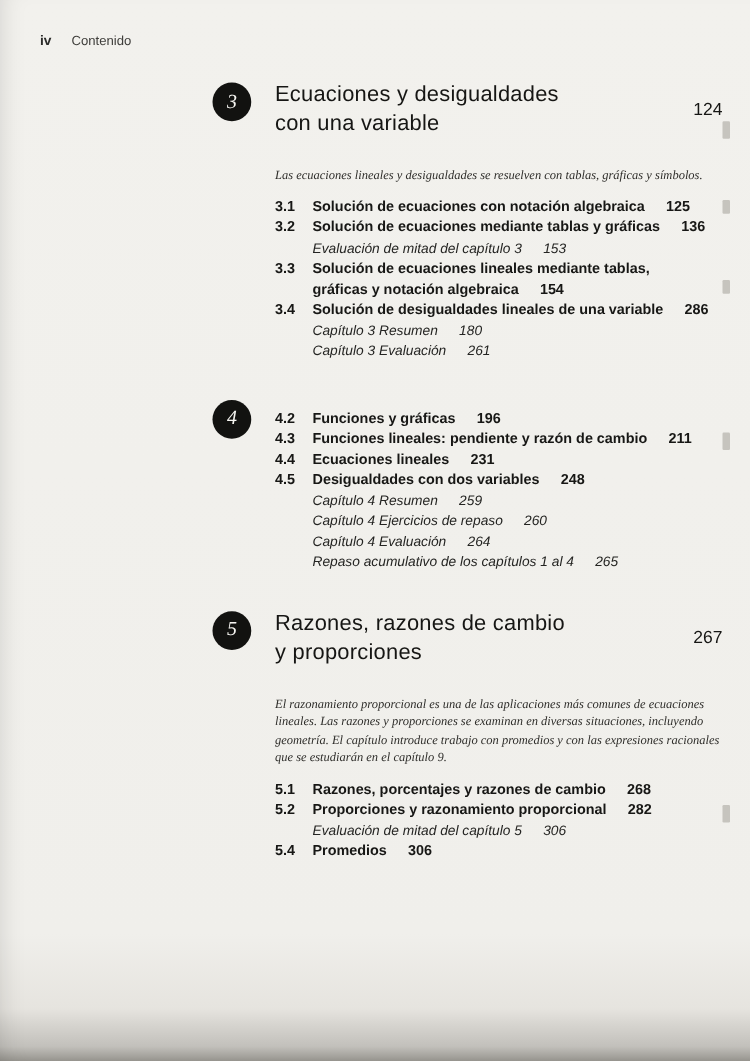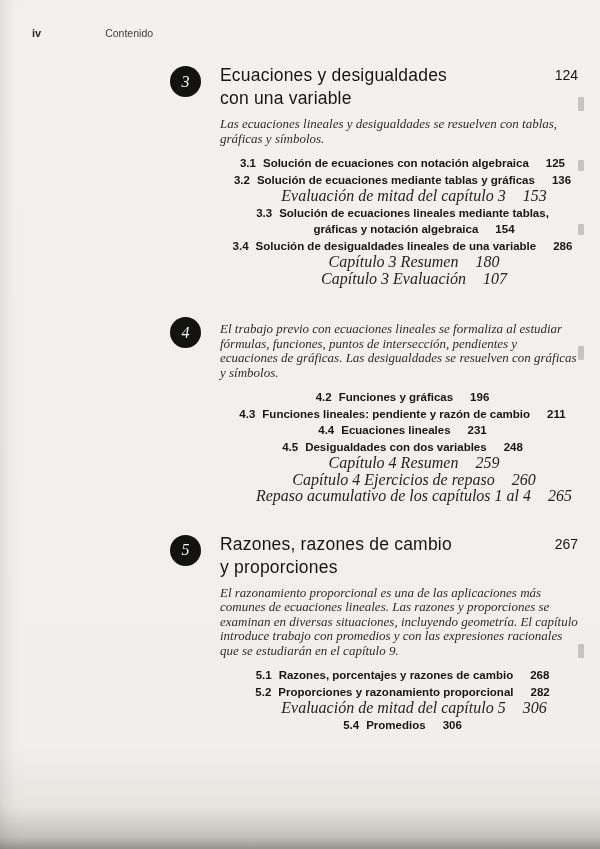--- a/index.html
+++ b/index.html
@@ -13,61 +13,61 @@
   .page {
     position:relative; width:600px; height:849px; overflow:hidden;
     background:linear-gradient(180deg,#f2f1ed 0%,#f0efeb 88%,#e6e4df 95%,#c2c0bb 98.6%,#96948e 100%);
     box-shadow: inset 16px 0 22px -18px rgba(0,0,0,0.16);
   }
   .page-header {
     position:absolute; top:27px; left:32px;
     display:flex; align-items:baseline; gap:16px;
   }
   .folio { font-weight:700; font-size:11px; color:#2b2b29; }
-  .header-title { font-size:10.5px; color:#3f3e3b;margin-left:48px; }
+  .header-title { font-size:10.5px; color:#3f3e3b; }
 
   .toc { position:absolute; top:56px; left:0; right:0; }
 
   .chapter { display:flex; margin:0 22px 0 170px; }
   .chapter.first { margin-top:8px; }
   .chapter + .chapter { margin-top:28px; }
 
   .circle-col { width:50px; flex:0 0 50px; padding-top:2px; }
   .chapter-circle {
     width:31px; height:31px; border-radius:50%;
     background:#121210; color:#f6f5f1;
     display:flex; align-items:center; justify-content:center;
     font-family:"Liberation Serif", serif; font-style:italic;
     font-size:16px;
   }
   .content-col { flex:1; min-width:0; }
 
-  .title-row { display:flex; align-items:flex-start; }
+  .title-row { display:flex; align-items:center; }
   .chapter-title {
     flex:1; font-weight:400; font-size:17.5px; line-height:23px;
     letter-spacing:0.2px; color:#161614; white-space:pre-line;
   }
   .chapter-page {
     font-size:14px; line-height:23px; color:#161614;
     padding-left:12px;
   }
 
   .chapter-desc {
-    margin-top:7px;
+    margin-top:24px;
     font-family:"Liberation Serif", serif; font-style:italic;
-    font-size:13px; line-height:14.5px; color:#2e2d2a;
+    font-size:10px; line-height:14.5px; color:#2e2d2a;
   }
 
-  .entries { margin-top:9px;text-align:center; }
+  .entries { margin-top:9px; }
   .entry { padding-left:30px; font-size:11.5px; line-height:16.5px; }
   .entry .num { display:inline-block; width:30px; margin-left:-30px; }
   .entry .lbl { white-space:pre-line; }
   .entry .pg { margin-left:17px; }
   .entry.sec { font-weight:700; color:#171715; }
-  .entry.sub { font-style:italic; font-weight:400; font-size:16px; color:#242422;font-family:Liberation Serif, serif; }
+  .entry.sub { font-style:italic; font-weight:400; font-size:11px; color:#242422; }
 
   .mark { position:absolute; right:16px; width:6px; background:#c6c4be; border-radius:1px; }
   .mark.m1 { top:97px;  height:14px; }
   .mark.m2 { top:160px; height:11px; }
   .mark.m3 { top:224px; height:11px; }
   .mark.m4 { top:346px; height:14px; }
   .mark.m5 { top:644px; height:14px; }
 </style>
 </head>
 <body>
@@ -101,40 +101,40 @@
         </div>
         <p class="chapter-desc">Las ecuaciones lineales y desigualdades se resuelven con tablas, gráficas y símbolos.</p>
         <div class="entries">
           <div class="entry sec"><span class="num">3.1</span><span class="lbl">Solución de ecuaciones con notación algebraica</span><span class="pg">125</span></div>
           <div class="entry sec"><span class="num">3.2</span><span class="lbl">Solución de ecuaciones mediante tablas y gráficas</span><span class="pg">136</span></div>
           <div class="entry sub"><span class="lbl">Evaluación de mitad del capítulo 3</span><span class="pg">153</span></div>
           <div class="entry sec"><span class="num">3.3</span><span class="lbl">Solución de ecuaciones lineales mediante tablas,
 gráficas y notación algebraica</span><span class="pg">154</span></div>
           <div class="entry sec"><span class="num">3.4</span><span class="lbl">Solución de desigualdades lineales de una variable</span><span class="pg">286</span></div>
           <div class="entry sub"><span class="lbl">Capítulo 3 Resumen</span><span class="pg">180</span></div>
-          <div class="entry sub"><span class="lbl">Capítulo 3 Evaluación</span><span class="pg">107</span></div>
+          <div class="entry sub"><span class="lbl">Capítulo 3 Evaluación</span><span class="pg">261</span></div>
         </div>
       </div>
     </section>
 
     <section class="chapter">
       <div class="circle-col">
         <div class="chapter-circle">
           <span>4</span>
         </div>
       </div>
       <div class="content-col">
-        <p class="chapter-desc">El trabajo previo con ecuaciones lineales se formaliza al estudiar fórmulas, funciones, puntos de intersección, pendientes y ecuaciones de gráficas. Las desigualdades se resuelven con gráficas y símbolos.</p>
         <div class="entries">
           <div class="entry sec"><span class="num">4.2</span><span class="lbl">Funciones y gráficas</span><span class="pg">196</span></div>
           <div class="entry sec"><span class="num">4.3</span><span class="lbl">Funciones lineales: pendiente y razón de cambio</span><span class="pg">211</span></div>
           <div class="entry sec"><span class="num">4.4</span><span class="lbl">Ecuaciones lineales</span><span class="pg">231</span></div>
           <div class="entry sec"><span class="num">4.5</span><span class="lbl">Desigualdades con dos variables</span><span class="pg">248</span></div>
           <div class="entry sub"><span class="lbl">Capítulo 4 Resumen</span><span class="pg">259</span></div>
           <div class="entry sub"><span class="lbl">Capítulo 4 Ejercicios de repaso</span><span class="pg">260</span></div>
+          <div class="entry sub"><span class="lbl">Capítulo 4 Evaluación</span><span class="pg">264</span></div>
           <div class="entry sub"><span class="lbl">Repaso acumulativo de los capítulos 1 al 4</span><span class="pg">265</span></div>
         </div>
       </div>
     </section>
 
     <section class="chapter">
       <div class="circle-col">
         <div class="chapter-circle">
           <span>5</span>
         </div>

